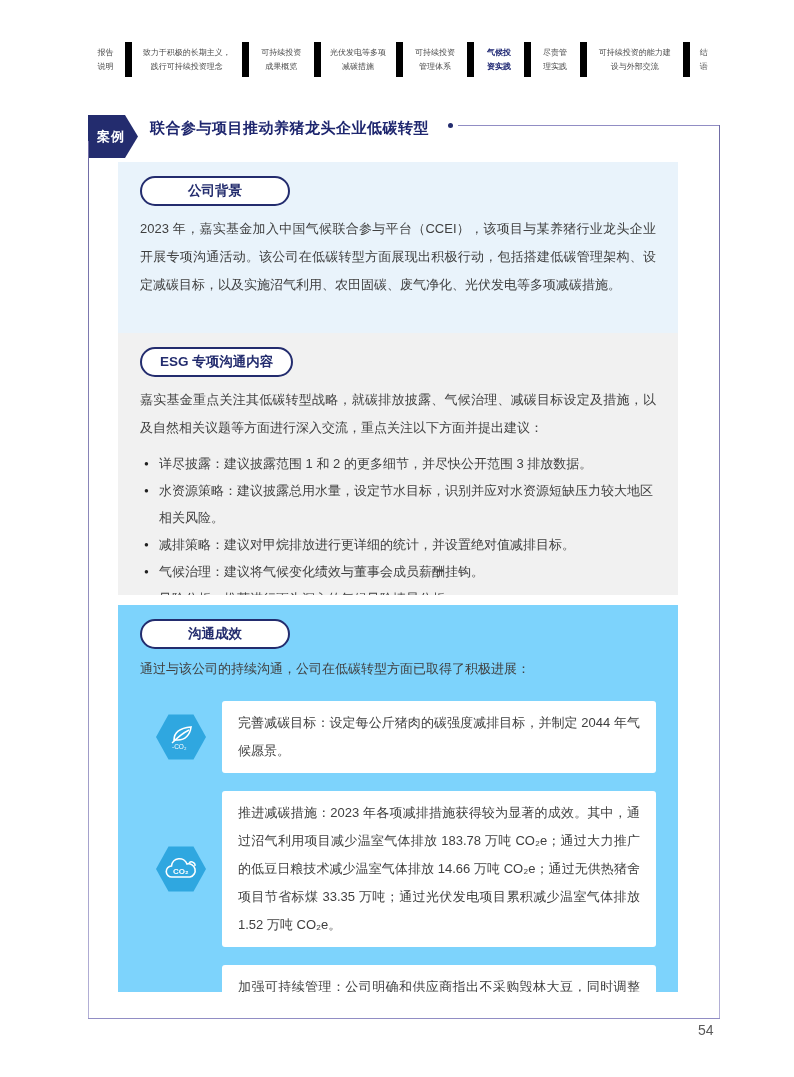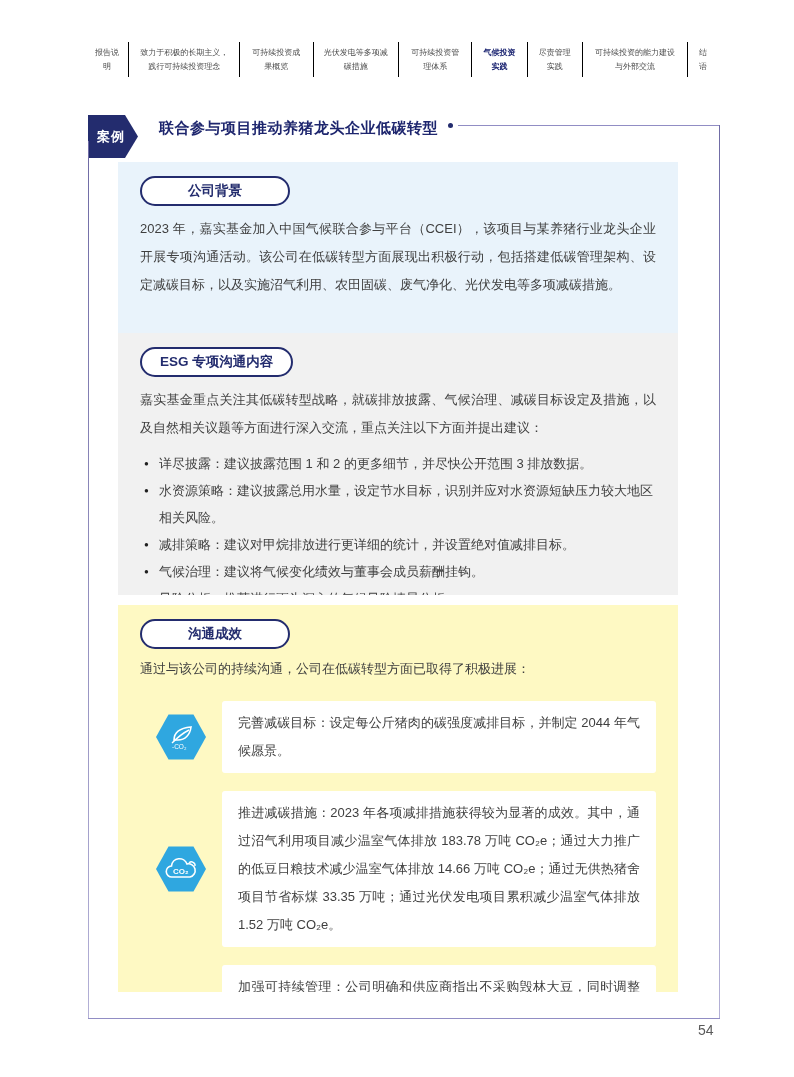--- a/index.html
+++ b/index.html
@@ -1,47 +1,47 @@
 <!DOCTYPE html>
 <html><head>
 <meta charset="utf-8">
 <style>
   html,body{margin:0;padding:0;background:#ffffff;font-family:"Liberation Sans","DejaVu Sans",sans-serif;}
   .page{position:relative;width:794px;height:1077px;background:#ffffff;overflow:hidden;}
 
   
   .topnav{position:absolute;top:42px;left:86px;width:632px;display:flex;align-items:stretch;}
   .nav-item{display:flex;align-items:center;justify-content:center;text-align:center;
-    padding:4px 9px;font-size:8px;line-height:1.7;color:#4b4b4b;border-left:1px solid #000000;cursor:pointer;}
+    padding:4px 9px;font-size:8px;line-height:1.7;color:#4b4b4b;border-left:7px solid #000000;cursor:pointer;}
   .nav-item:first-child{border-left:none;}
   .nav-item.wrap2{max-width:92px;}
   .nav-item.wrap3{max-width:78px;}
   .nav-item.wrap8{max-width:86px;font-family:Liberation Mono, monospace;}
   .nav-item.active{color:#1a2370;font-weight:bold;}
 
   
   .case-badge{position:absolute;left:88px;top:115px;width:50px;height:43px;background:#232c6e;
     clip-path:polygon(0 0,74% 0,100% 50%,74% 100%,0 100%);color:#ffffff;font-size:13px;font-weight:bold;
     display:flex;align-items:center;padding-left:9px;box-sizing:border-box;letter-spacing:1px;}
-  .case-title{position:absolute;left:159px;top:115px;height:26px;line-height:26px;
+  .case-title{position:absolute;left:150px;top:115px;height:26px;line-height:26px;
     font-size:15px;font-weight:bold;color:#1e266e;letter-spacing:0.5px;}
 
   
   .line{position:absolute;background:#918dc4;}
   .line-dot{position:absolute;left:448px;top:123px;width:5px;height:5px;border-radius:50%;background:#232c6e;}
   .line-top{left:458px;top:125px;width:261px;height:1px;}
   .line-right{left:719px;top:125px;width:1px;height:893px;background:linear-gradient(#6f6ba5,#b3b0d6);}
   .line-left{left:88px;top:141px;width:1px;height:877px;background:linear-gradient(#6f6ba5,#b3b0d6);}
   .line-bottom{left:88px;top:1018px;width:632px;height:1px;}
 
   
   .box{position:absolute;left:118px;width:560px;box-sizing:border-box;padding:14px 22px;overflow:hidden;}
   .box-bg{top:162px;height:180px;background:#e9f3fb;}
   .box-esg{top:333px;height:262px;background:#f1f1f1;}
-  .box-outcome{top:605px;height:387px;background:#fef9c3;}
+  .box-outcome{top:605px;height:387px;background:#7dd3fc;}
 
   .pill{display:inline-block;min-width:150px;box-sizing:border-box;padding:4px 18px;border:2px solid #232c6e;
     border-radius:16px;background:#ffffff;color:#232c6e;font-size:13.5px;font-weight:bold;text-align:center;}
 
   .body-text{margin-top:9px;font-size:13px;line-height:28px;color:#3f3f3f;text-align:justify;}
 
   .bullet-list{margin:8px 0 0 4px;padding:0;list-style:none;}
   .bullet-list li{position:relative;padding-left:15px;font-size:13px;line-height:27px;color:#3f3f3f;}
   .bullet-list li .dot{position:absolute;left:0;top:0;font-size:8px;color:#1f1f1f;}
 

